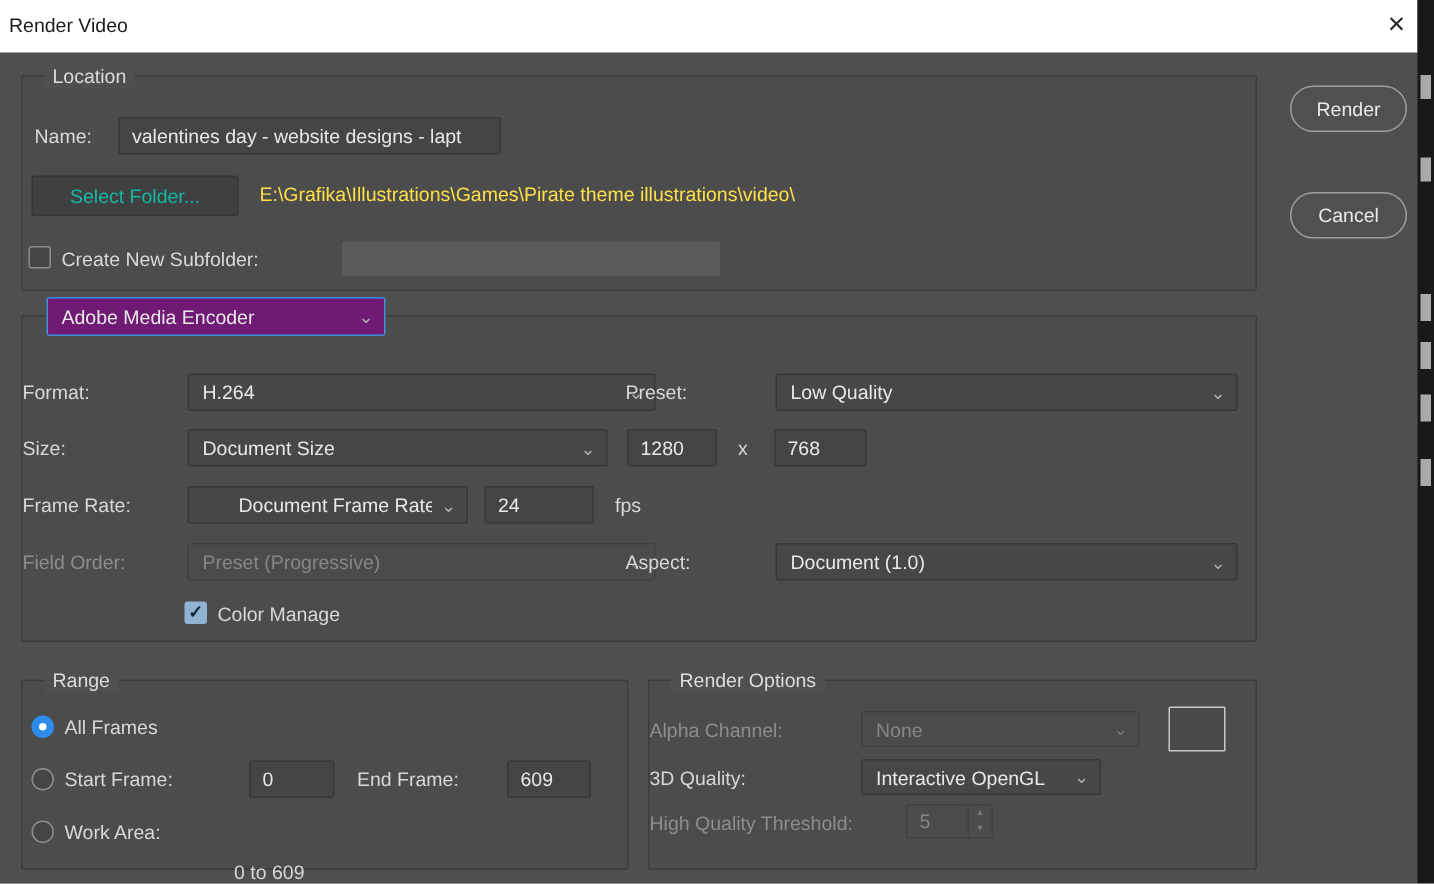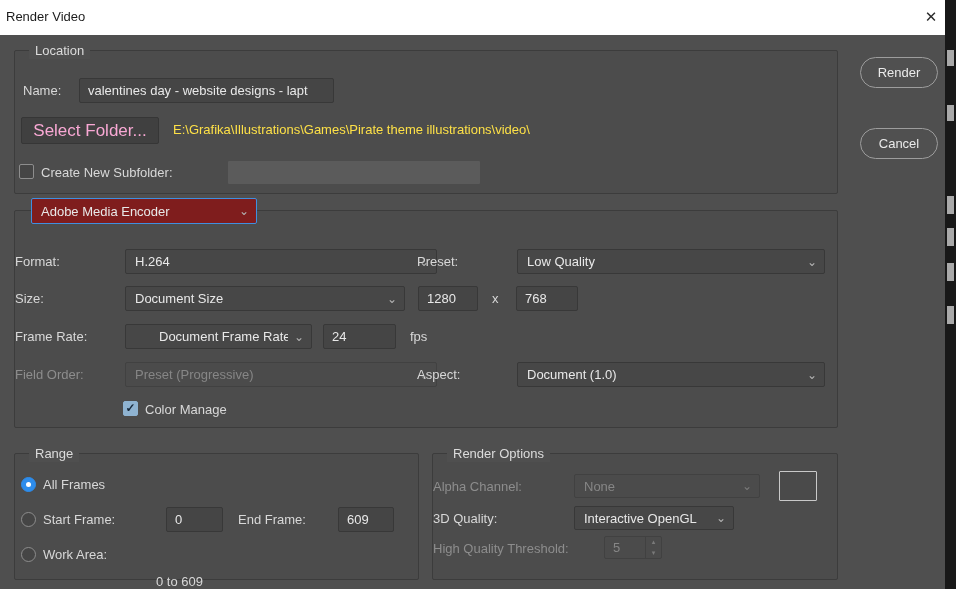--- a/index.html
+++ b/index.html
@@ -52,25 +52,25 @@
   .select {
     position:absolute; height:25px; background:#474747; border:1px solid #383838;
     border-radius:2px; color:#e8e8e8; font-size:13px;
     display:flex; align-items:center; justify-content:space-between;
     padding:0 7px 0 9px; cursor:pointer;
   }
   .select .val { overflow:hidden; white-space:nowrap; }
   .select .chev { color:#b3b3b3; font-size:12px; margin-left:6px; line-height:10px; }
   .select.disabled { color:#868686; background:#4b4b4b; border-color:#414141; cursor:default; }
   .select.disabled .chev { color:#7a7a7a; }
-  .select.focus { border:1px solid #3f8fe0; background:#7f1d1d;gap:18px; }
+  .select.focus { border:1px solid #3f8fe0; background:#701a75;gap:18px; }
 
   .flat-btn {
     position:absolute; background:#404040; border:1px solid #363636;
-    border-radius:2px; color:#f9a8d4; font-size:17px;
+    border-radius:2px; color:#14b8a6; font-size:13px;
     display:flex; align-items:center; justify-content:center; cursor:pointer;
   }
   .pill-btn {
     position:absolute; width:78px; height:31px; border:1px solid #9d9d9d;
     border-radius:16px; background:#505050; color:#eaeaea; font-size:13px;
     display:flex; align-items:center; justify-content:center; cursor:pointer;
   }
 
   .checkbox {
     position:absolute; width:15px; height:15px; border:1px solid #8d8d8d;

